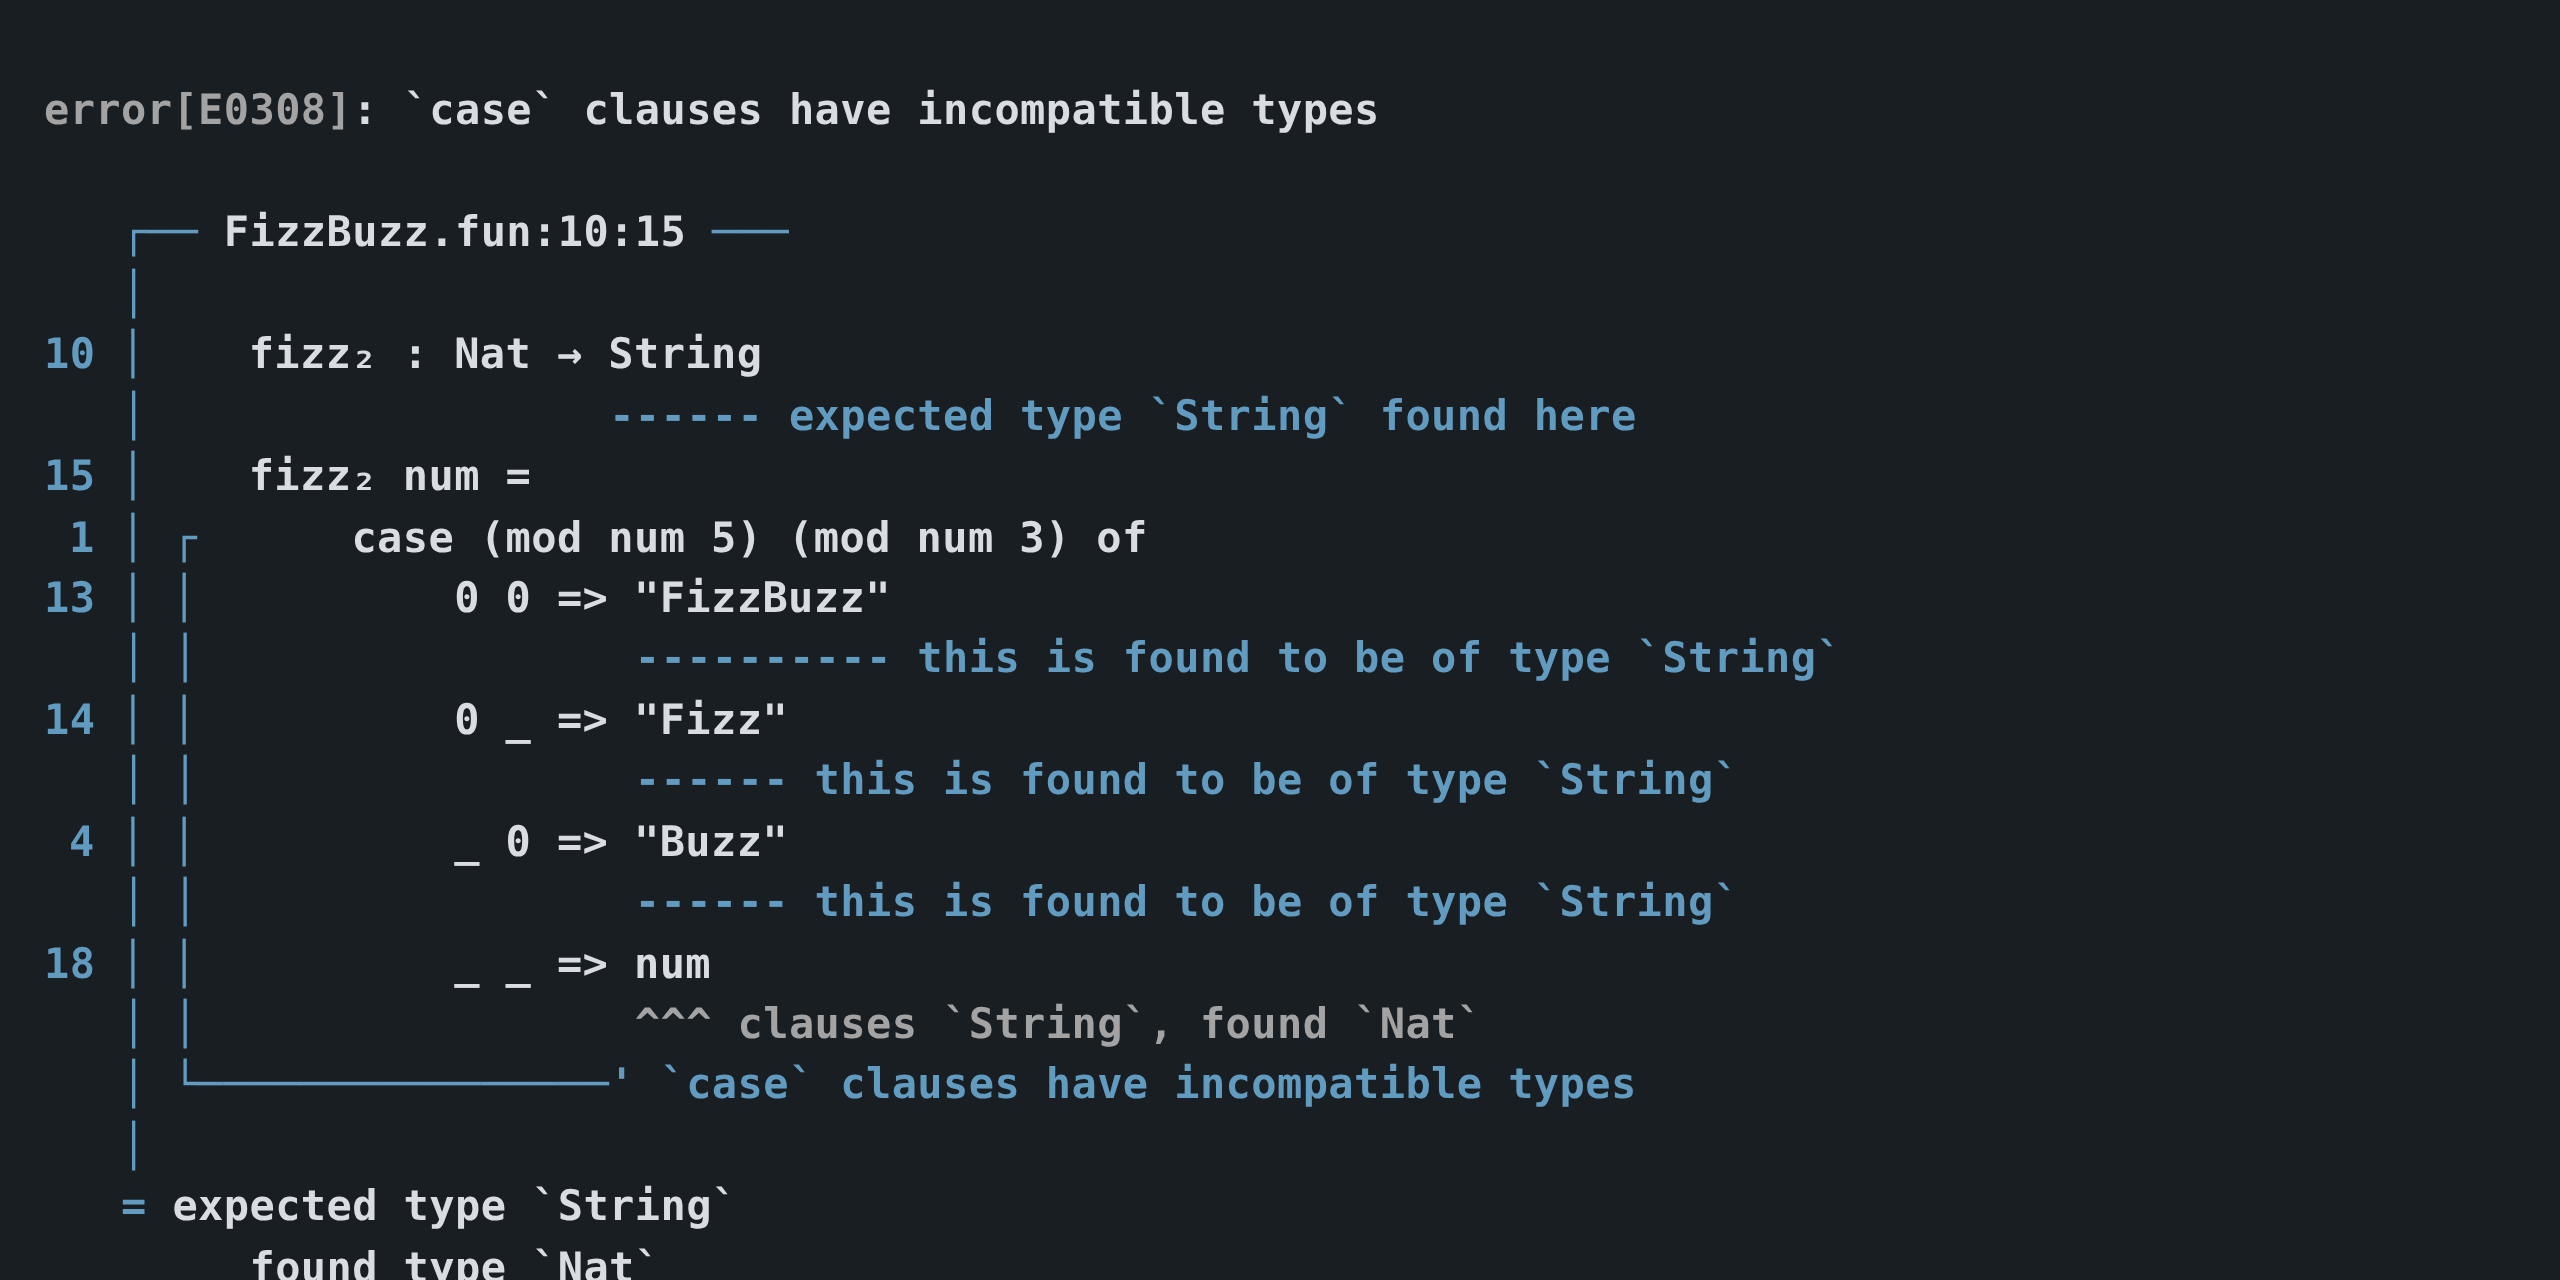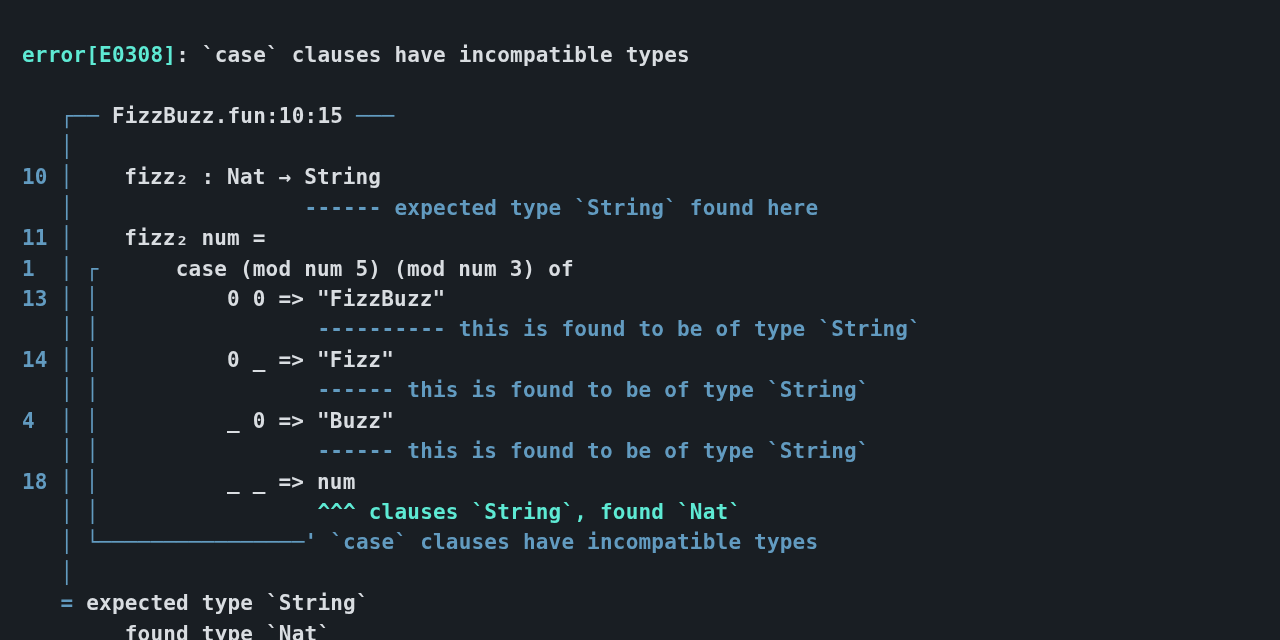--- a/index.html
+++ b/index.html
@@ -12,36 +12,36 @@
     font-weight: 700;
     line-height: 1.45;
     color: #d9dde1;
     overflow: hidden;
     letter-spacing: 0.2px;
   }
   .wrap {
     padding: 10px 22px;
     white-space: pre;
   }
-  .red { color: #5eead4; }
+  .red { color: #a3a3a3; }
   .blue { color: #629bc0; }
   .gray { color: #d9dde1; }
-  .lineno { color: #629bc0; display:inline-block; width: 2ch; text-align: left; }
+  .lineno { color: #629bc0; display:inline-block; width: 2ch; text-align: right; }
 </style>
 </head>
 <body>
 
 <div class="wrap">
 <span class="red">error</span><span class="red">[E0308]</span><span class="gray">: </span><span class="gray">`case` clauses have incompatible types</span>
 
    <span class="blue">┌──</span> <span class="gray">FizzBuzz.fun:10:15</span> <span class="blue">───</span>
    <span class="blue">│</span>
 <span class="lineno">10</span> <span class="blue">│</span>    <span class="gray">fizz₂ : Nat → String</span>
    <span class="blue">│</span>                  <span class="blue">------</span><span class="blue"> expected type `String` found here</span>
-<span class="lineno">11</span> <span class="blue">│</span>    <span class="gray">fizz₂ num =</span>
+<span class="lineno">15</span> <span class="blue">│</span>    <span class="gray">fizz₂ num =</span>
 <span class="lineno">1</span> <span class="blue">│ ┌</span>      <span class="gray">case (mod num 5) (mod num 3) of</span>
 <span class="lineno">13</span> <span class="blue">│ │</span>          <span class="gray">0 0 =&gt; "FizzBuzz"</span>
    <span class="blue">│ │</span>                 <span class="blue">----------</span><span class="blue"> this is found to be of type `String`</span>
 <span class="lineno">14</span> <span class="blue">│ │</span>          <span class="gray">0 _ =&gt; "Fizz"</span>
    <span class="blue">│ │</span>                 <span class="blue">------</span><span class="blue"> this is found to be of type `String`</span>
 <span class="lineno">4</span> <span class="blue">│ │</span>          <span class="gray">_ 0 =&gt; "Buzz"</span>
    <span class="blue">│ │</span>                 <span class="blue">------</span><span class="blue"> this is found to be of type `String`</span>
 <span class="lineno">18</span> <span class="blue">│ │</span>          <span class="gray">_ _ =&gt; num</span>
    <span class="blue">│ │</span>                 <span class="red">^^^</span><span class="red"> clauses `String`, found `Nat`</span>
    <span class="blue">│ └────────────────'</span><span class="blue"> `case` clauses have incompatible types</span>

